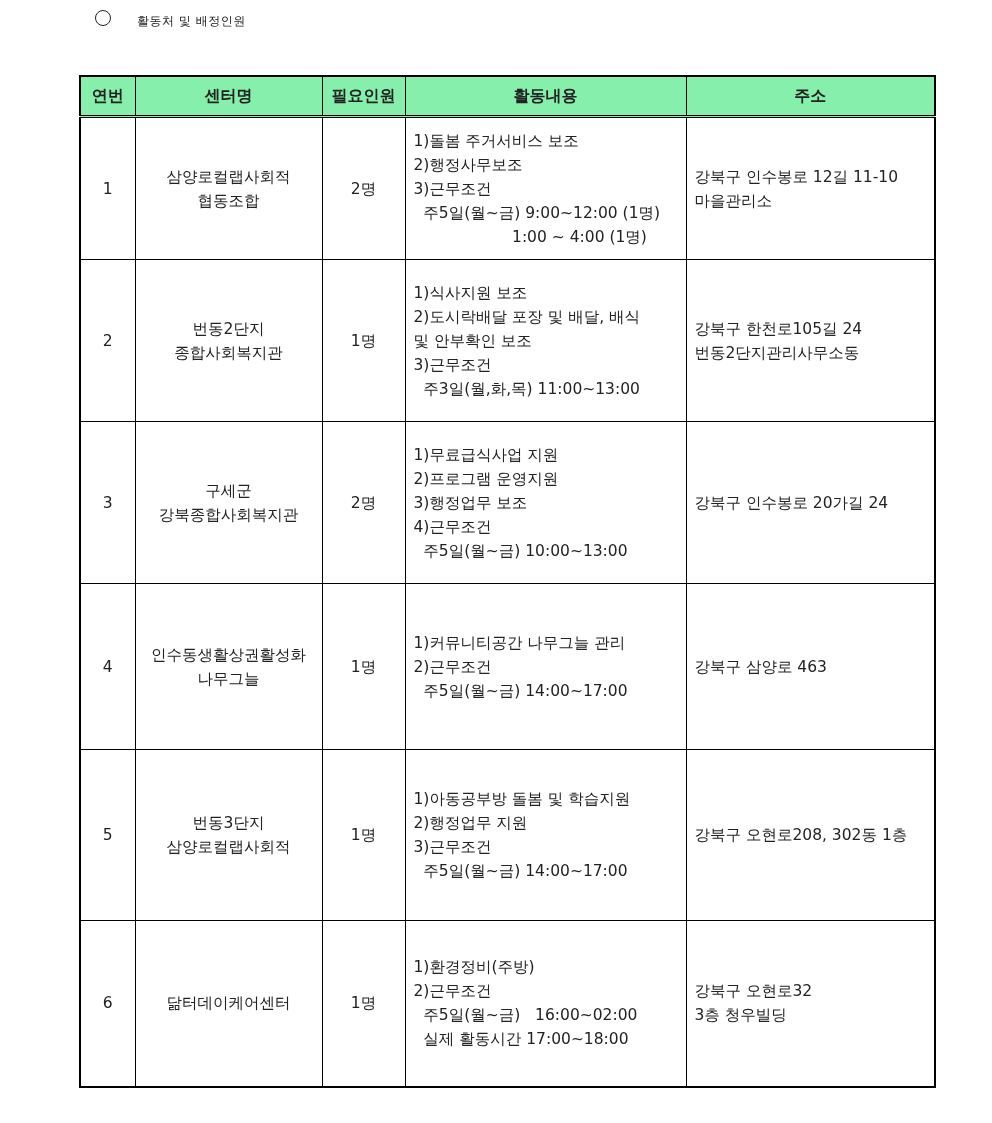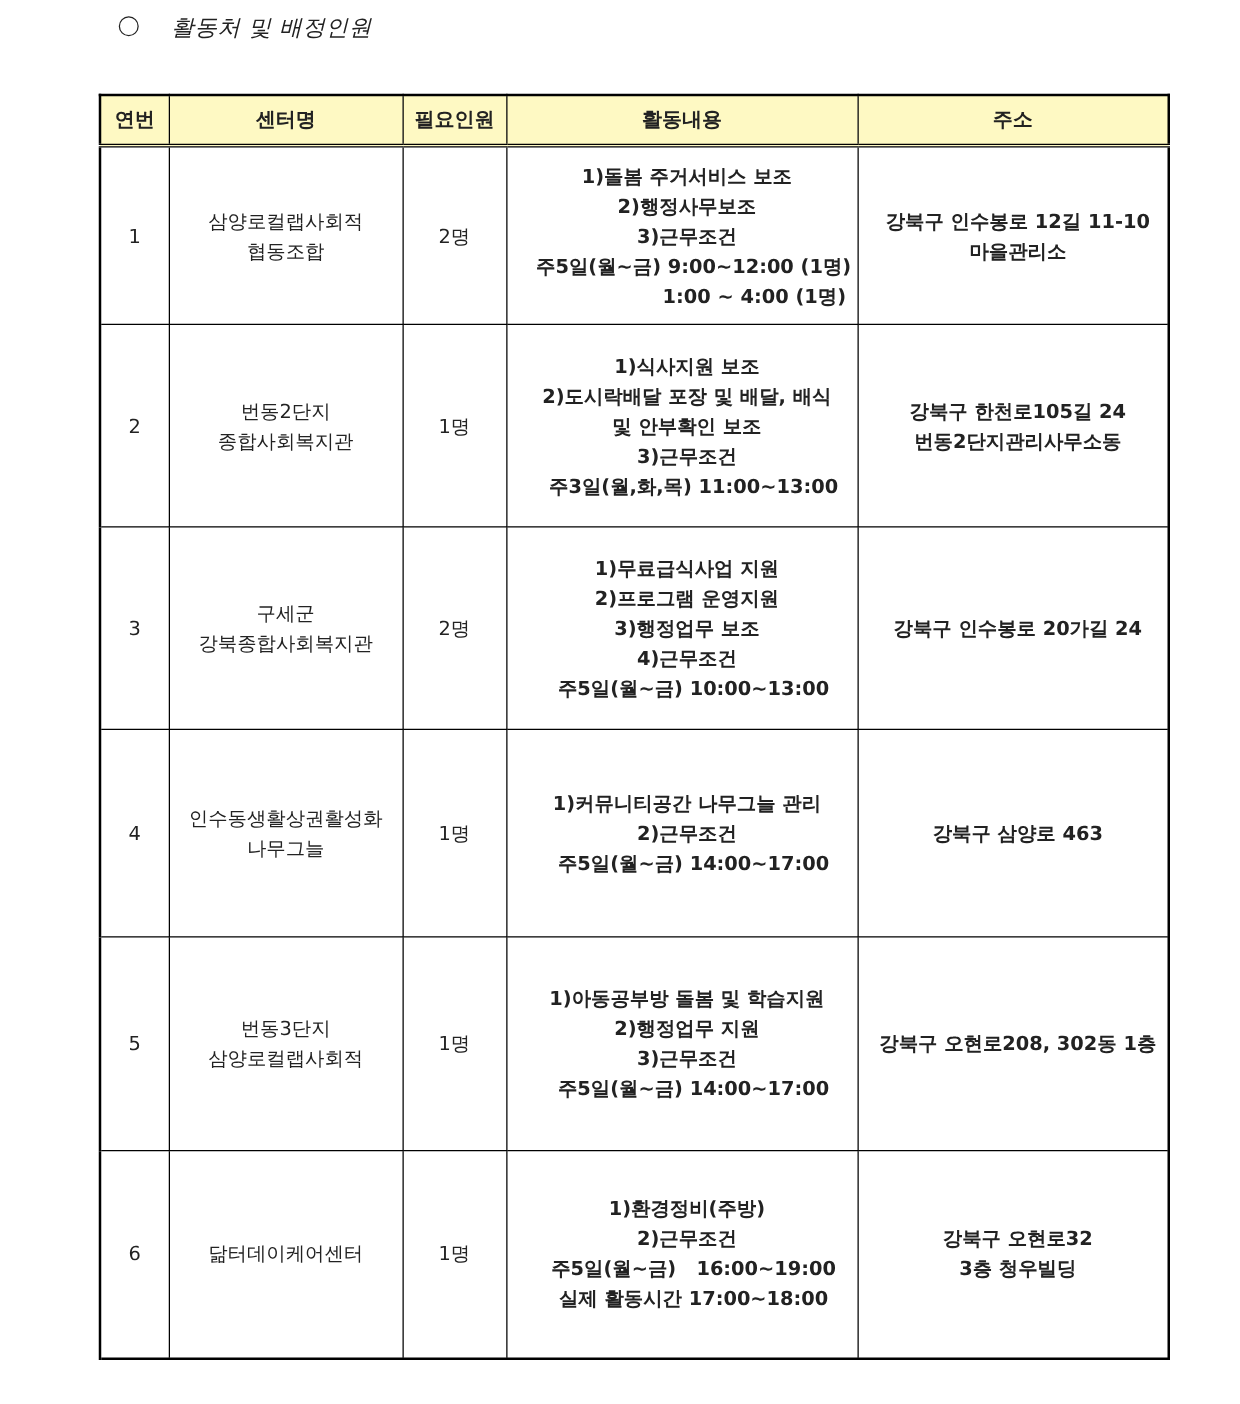--- a/index.html
+++ b/index.html
@@ -1,23 +1,23 @@
 <!DOCTYPE html>
 <html><head>
 <meta charset="utf-8">
 <style>
   html, body { margin: 0; padding: 0; background: #ffffff; }
   body { width: 992px; height: 1123px; position: relative; font-family: "DejaVu Sans", "Liberation Sans", sans-serif; color: #222; }
-  .heading { position: absolute; left: 95px; top: 10px; font-size: 18px; letter-spacing: 0.5px; font-style: italic; }
+  .heading { position: absolute; left: 95px; top: 10px; font-size: 12px; letter-spacing: 0.5px; }
   .heading .bullet { display: inline-block; width: 14px; height: 14px; border: 1.5px solid #222; border-radius: 50%; margin-right: 26px; vertical-align: -1px; }
   table { position: absolute; left: 79px; top: 75px; border-collapse: collapse; table-layout: fixed; width: 855px; border: 2px solid #000; }
   th, td { border: 1px solid #000; font-size: 15.5px; padding: 0; }
-  thead th { background: #fef9c3; height: 38px; font-weight: bold; font-size: 16px; border-bottom: 3px double #000; }
+  thead th { background: #86efac; height: 38px; font-weight: bold; font-size: 16px; border-bottom: 3px double #000; }
   tbody td.c { text-align: center; vertical-align: middle; line-height: 24px; }
-  tbody td.l { text-align: center; vertical-align: middle; padding-left: 8px; line-height: 24px; white-space: pre; font-weight: bold; }
+  tbody td.l { text-align: left; vertical-align: middle; padding-left: 8px; line-height: 24px; white-space: pre; }
   td.num { border-left: 2px solid #000; }
 </style>
 </head>
 <body>
 
 <div class="heading">
   <span class="bullet"></span><span>활동처 및 배정인원</span>
 </div>
 
 <table>
@@ -96,19 +96,19 @@
 3)근무조건
   주5일(월~금) 14:00~17:00</td>
       <td class="l">강북구 오현로208, 302동 1층</td>
     </tr>
     <tr style="height:166px">
       <td class="c num">6</td>
       <td class="c" style="white-space:pre">닮터데이케어센터</td>
       <td class="c">1명</td>
       <td class="l">1)환경정비(주방)
 2)근무조건
-  주5일(월~금)   16:00~19:00
+  주5일(월~금)   16:00~02:00
   실제 활동시간 17:00~18:00</td>
       <td class="l">강북구 오현로32
 3층 청우빌딩</td>
     </tr>
   </tbody>
 </table>
 
 </body></html>

